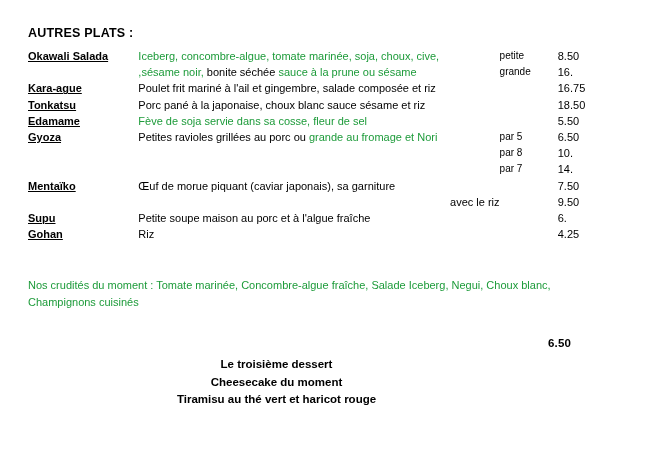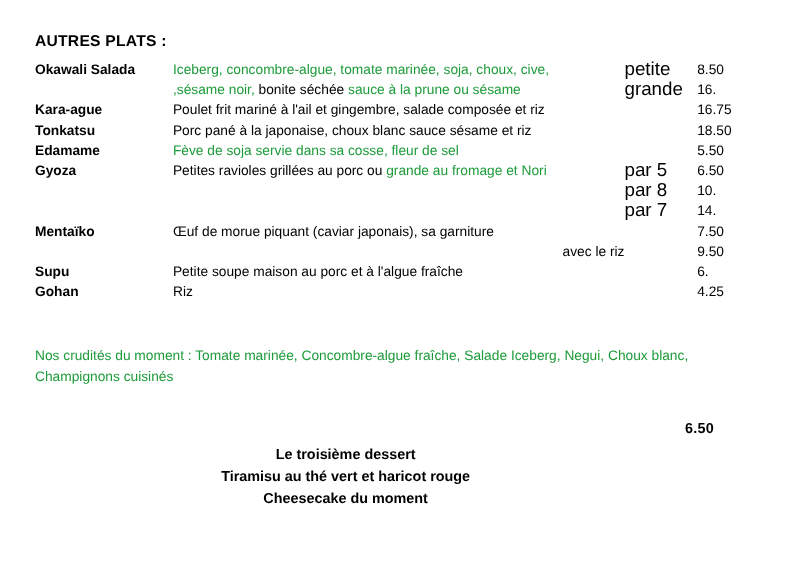--- a/index.html
+++ b/index.html
@@ -44,29 +44,30 @@
     vertical-align: top;
     line-height: 16.2px;
     white-space: nowrap;
   }
   td.c-name {
     width: 110px;
     font-weight: bold;
     font-size: 11px;
   }
   td.c-name span.u {
+    text-decoration: underline;
     margin-top: 14px;
   }
   td.c-desc {
     width: 360px;
     font-size: 11px;
   }
   td.c-qty {
     width: 52px;
-    font-size: 15px;
+    font-size: 10px;
     text-align: left;
   }
   td.c-price {
     width: 60px;
     font-size: 11px;
     text-align: left;
     padding-left: 6px;
   }
   .desc-right {
     text-align: right;
@@ -179,17 +180,17 @@
       </tbody>
   </table>
 
   <div class="crudites">Nos crudités du moment : Tomate marinée, Concombre-algue fraîche, Salade Iceberg, Negui, Choux blanc, Champignons cuisinés</div>
 
 
   <div class="section-title" id="desserts-price">6.50</div>
 
   <div class="desserts-list" id="desserts-list">
       <div>Le troisième dessert</div>
+      <div>Cheesecake du moment</div>
       <div>Tiramisu au thé vert et haricot rouge</div>
-      <div>Cheesecake du moment</div>
     </div>
 
 </div>
 
 </body></html>

